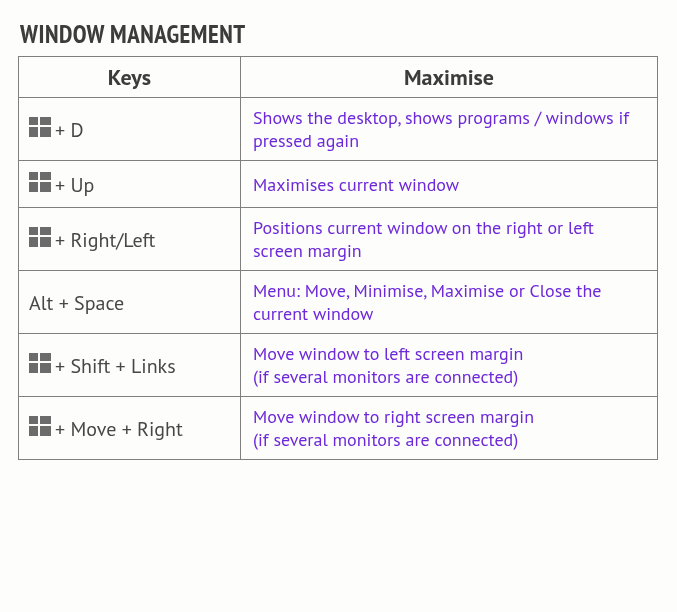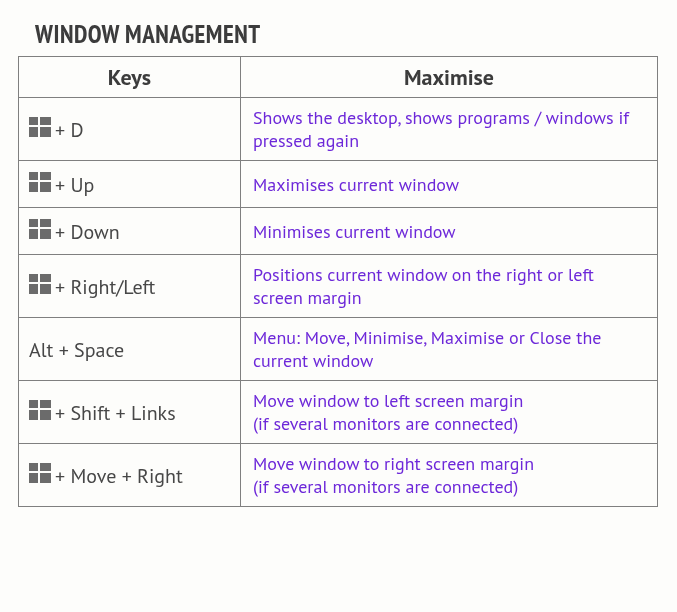--- a/index.html
+++ b/index.html
@@ -9,21 +9,21 @@
       font-family: "Segoe UI", "PT Sans", Arial, sans-serif;
       color: #444;
       width: 677px;
       box-sizing: border-box;
     }
     .title {
       font-size: 25px;
       font-weight: 700;
       letter-spacing: 0.5px;
       color: #3c3c3c;
-      margin: 0 0 6px 17px;
+      margin: 0 0 6px 2px;
       font-family: "Segoe UI", "PT Sans Narrow", Arial, sans-serif;
     }
     table {
       border-collapse: collapse;
       width: 640px;
       background: #fdfdfb;
       border-radius: 14px;
     }
     th, td {
       border: 1.5px solid #7f7f7f;
@@ -86,24 +86,20 @@
   <tbody id="tbody">
       <tr>
         <td class="keys-cell"><span class="win-icon"><span class="tl"></span><span class="tr"></span><span class="bl"></span><span class="br"></span></span><span class="keytxt">+ D</span></td>
         <td class="func-cell">Shows the desktop, shows programs / windows if pressed again</td>
       </tr>
       <tr>
         <td class="keys-cell"><span class="win-icon"><span class="tl"></span><span class="tr"></span><span class="bl"></span><span class="br"></span></span><span class="keytxt">+ Up</span></td>
         <td class="func-cell">Maximises current window</td>
       </tr>
       <tr>
-        <td class="keys-cell"><span class="win-icon"><span class="tl"></span><span class="tr"></span><span class="bl"></span><span class="br"></span></span><span class="keytxt">+ Down</span></td>
-        <td class="func-cell">Minimises current window</td>
-      </tr>
-      <tr>
         <td class="keys-cell"><span class="win-icon"><span class="tl"></span><span class="tr"></span><span class="bl"></span><span class="br"></span></span><span class="keytxt">+ Right/Left</span></td>
         <td class="func-cell">Positions current window on the right or left screen margin</td>
       </tr>
       <tr>
         <td class="keys-cell"><span class="keytxt">Alt + Space</span></td>
         <td class="func-cell">Menu: Move, Minimise, Maximise or Close the current window</td>
       </tr>
       <tr>
         <td class="keys-cell"><span class="win-icon"><span class="tl"></span><span class="tr"></span><span class="bl"></span><span class="br"></span></span><span class="keytxt">+ Shift + Links</span></td>
         <td class="func-cell">Move window to left screen margin<br>(if several monitors are connected)</td>

